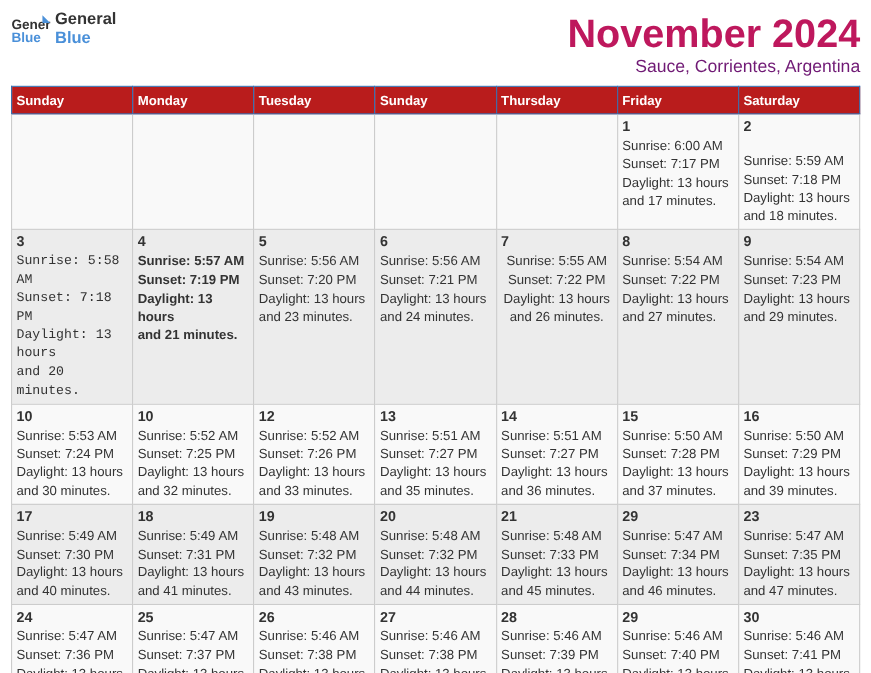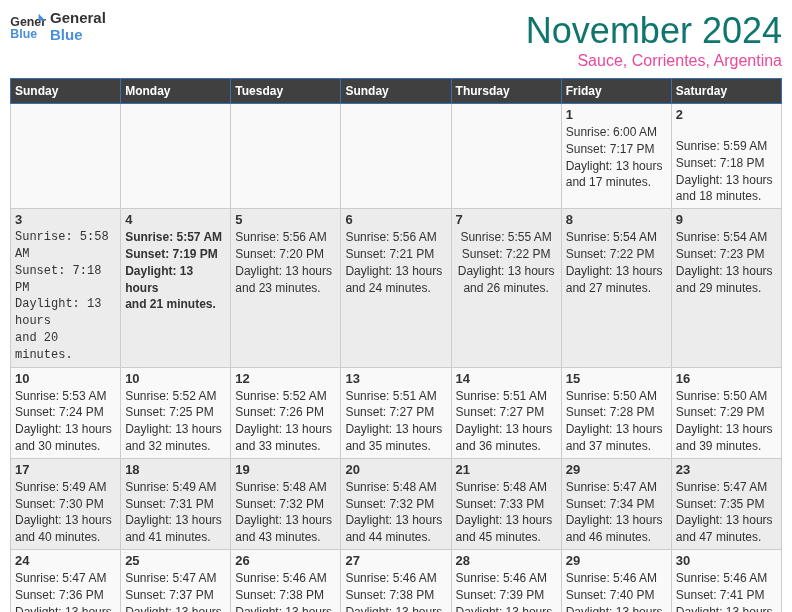--- a/index.html
+++ b/index.html
@@ -23,35 +23,35 @@
     }
     .logo-icon {
       width: 36px;
       height: 30px;
     }
     .title-area {
       text-align: right;
     }
     .month-title {
       font-size: 36px;
-      font-weight: normal;
-      color: #0f766e;
+      font-weight: bold;
+      color: #be185d;
       margin-left: 32px;
     }
     .location-title {
       font-size: 16px;
-      color: #ec4899;
+      color: #701a75;
     }
     table {
       width: 100%;
       border-collapse: collapse;
       table-layout: fixed;
     }
     thead tr th {
-      background-color: #404040;
+      background-color: #b91c1c;
       color: #fff;
       font-size: 12px;
       font-weight: bold;
       padding: 5px 4px;
       text-align: left;
       border: 1px solid #3a6faf;
     }
     tbody tr td {
       border: 1px solid #ccc;
       vertical-align: top;

